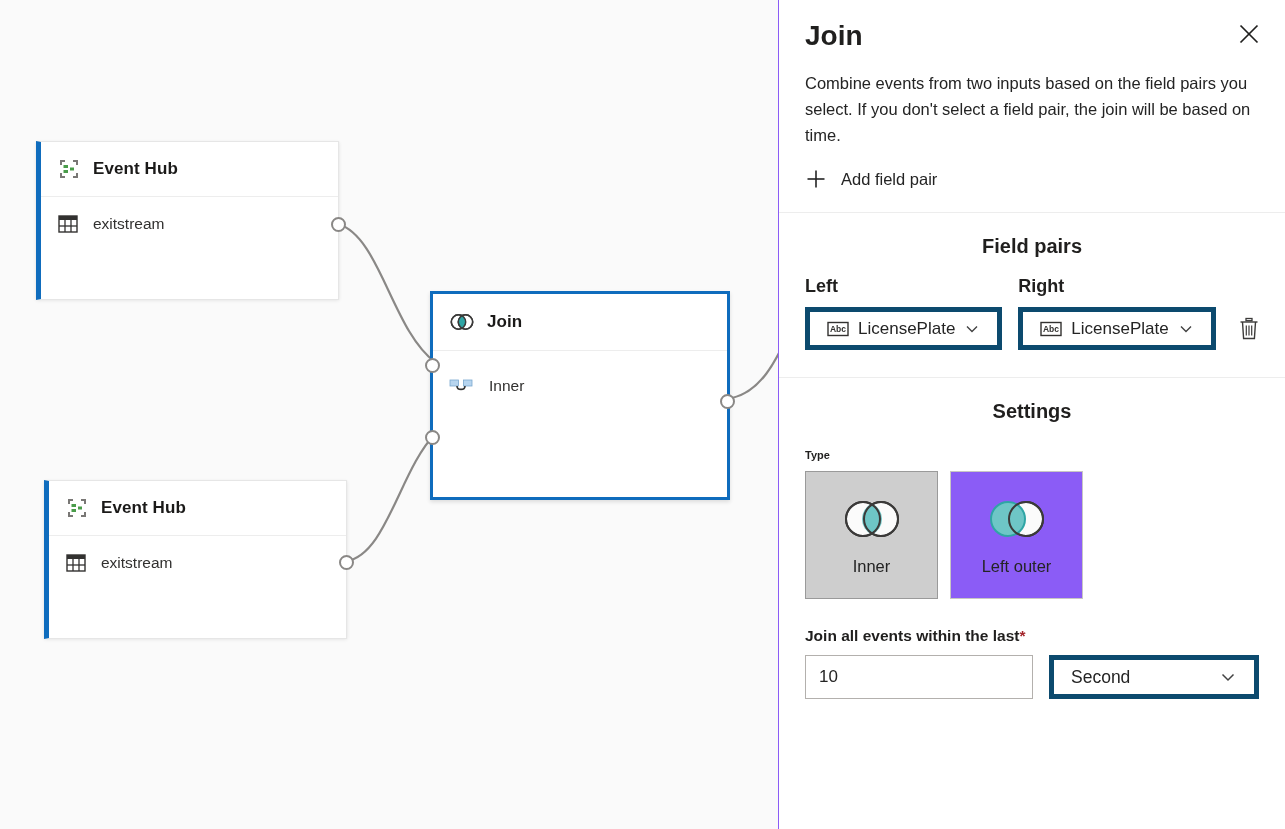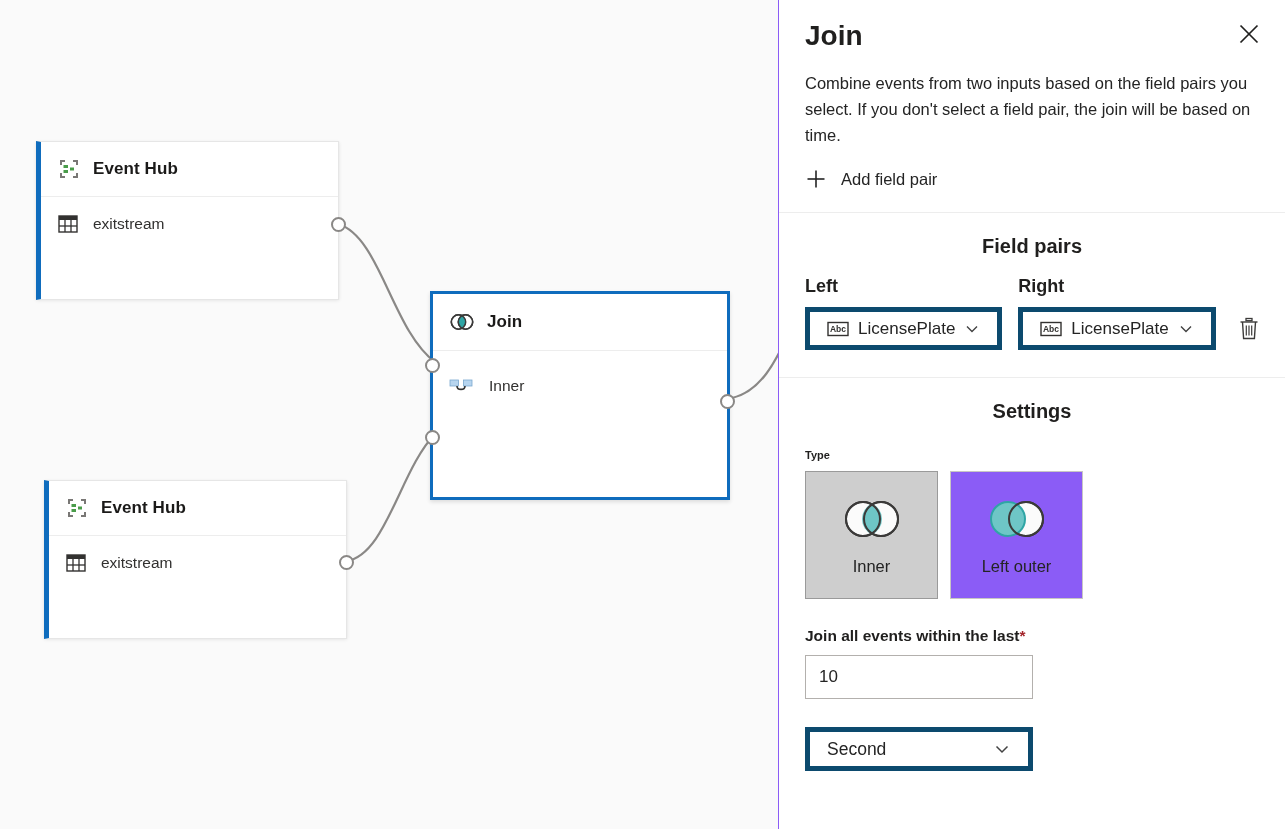--- a/index.html
+++ b/index.html
@@ -258,22 +258,21 @@
   }
   .req-label {
     font-size: 15.5px;
     font-weight: 700;
     color: #201f1e;
     margin: 28px 0 10px 0;
   }
   .req-star { color: #a4262c; font-weight: 700; }
   .window-row {
     display: flex;
-    gap: 28px;
-    flex-direction: column;
+    gap: 16px;
   }
   .text-input {
     width: 228px;
     height: 44px;
     border: 1px solid #b3b0ad;
     background: #ffffff;
     font-family: "Liberation Sans", sans-serif;
     font-size: 17px;
     color: #242424;
     padding: 0 13px;

